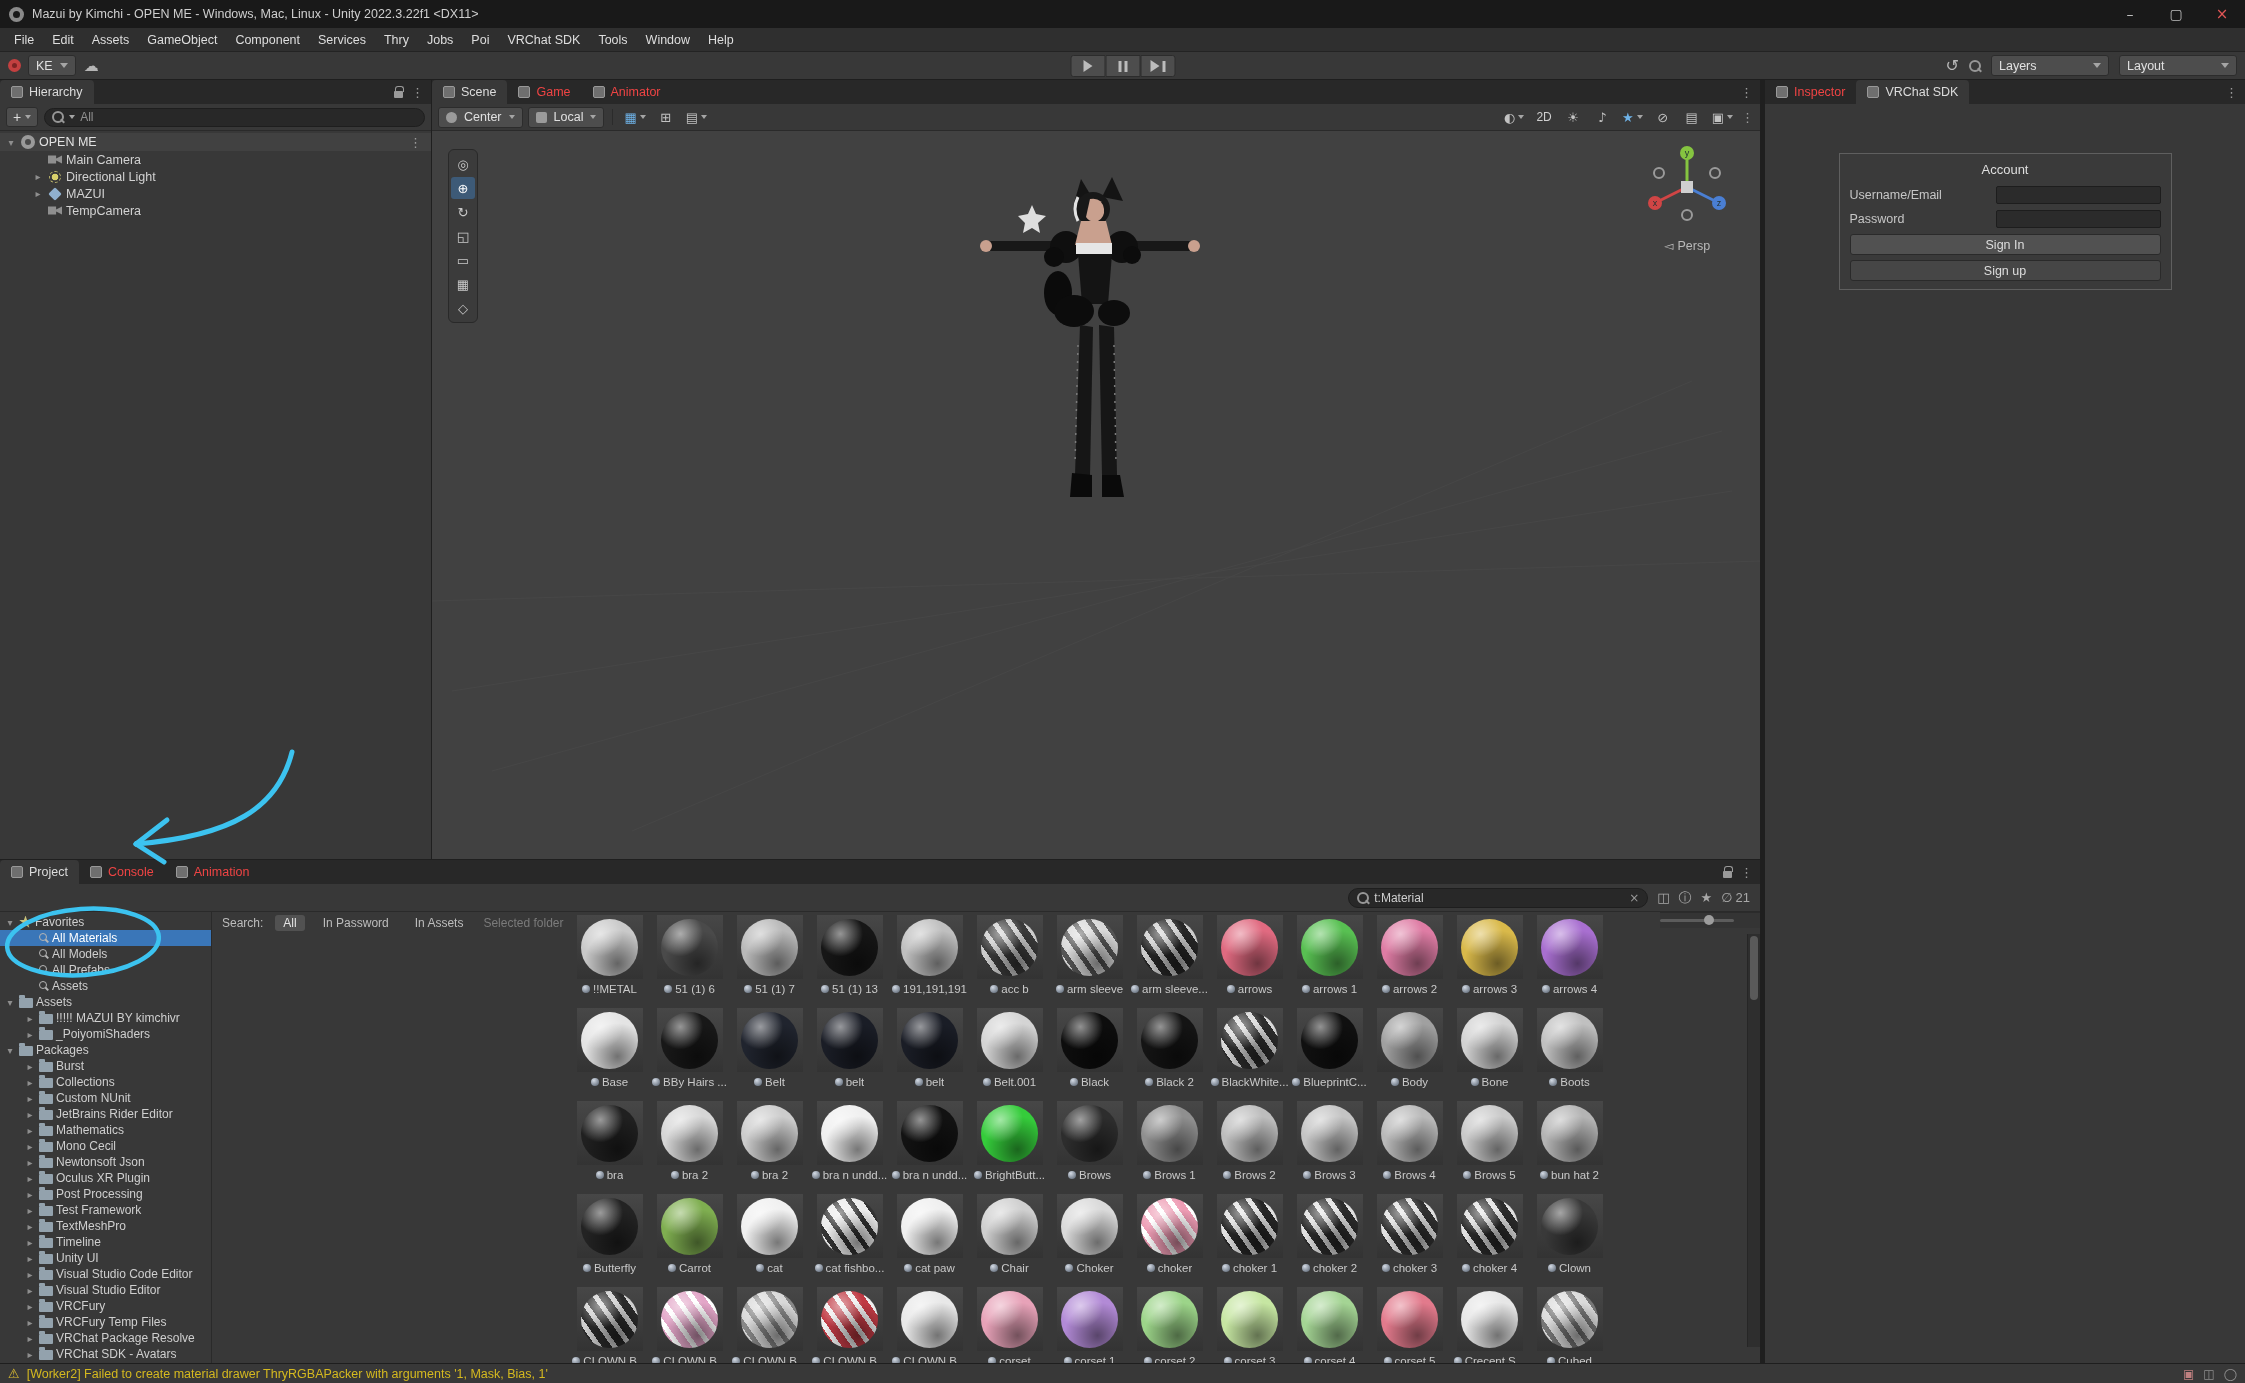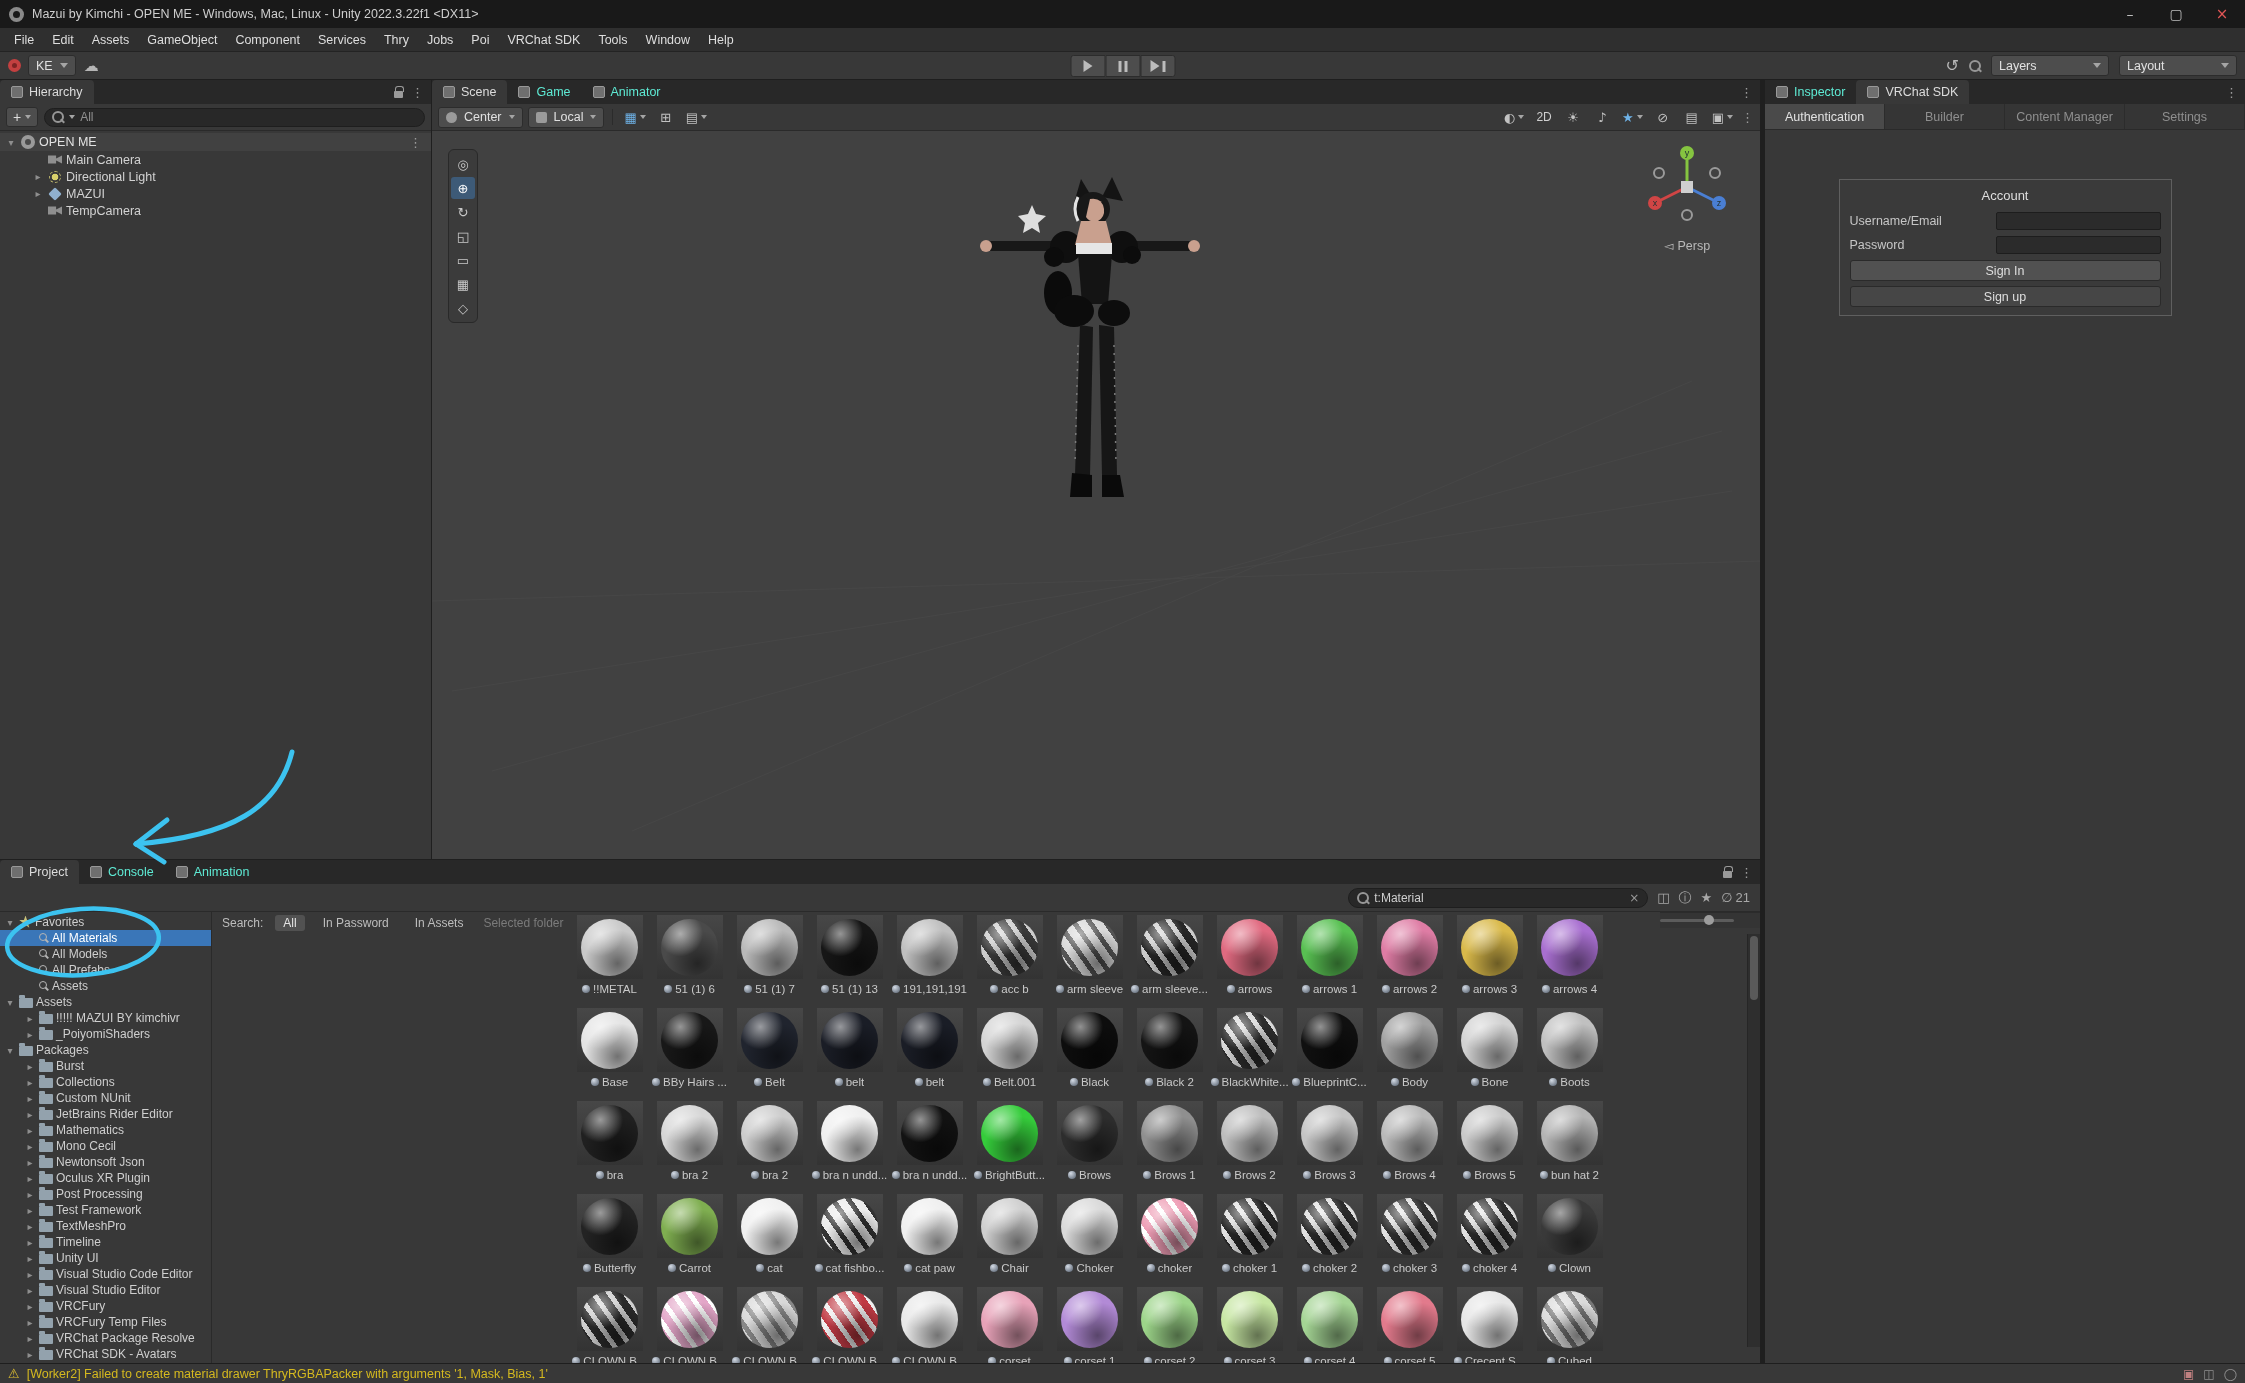--- a/index.html
+++ b/index.html
@@ -44,21 +44,21 @@
 .mag::after{content:"";position:absolute;left:8px;top:9px;width:5px;height:2px;background:#979797;transform:rotate(45deg)}
 .dd.wide{width:118px;justify-content:space-between}
 
 
 .work{flex:1;display:flex;background:#1f1f1f;gap:5px;min-height:0}
 .left-col{width:1760px;display:flex;flex-direction:column;gap:1px}
 .upper{height:779px;display:flex;background:#1f1f1f;gap:1px}
 
 
 .tabstrip{height:24px;background:#282828;display:flex;align-items:stretch;flex:0 0 auto}
-.tab{display:flex;align-items:center;gap:6px;padding:0 11px;font-size:12.5px;color:#5eead4;background:transparent;border-radius:4px 4px 0 0}
+.tab{display:flex;align-items:center;gap:6px;padding:0 11px;font-size:12.5px;color:#ef4444;background:transparent;border-radius:4px 4px 0 0}
 .tab.active{background:#383838;color:#dcdcdc}
 .tab-ico{width:12px;height:12px;background:#6f6f6f;border:1px solid #999;border-radius:2px;flex:none}
 .strip-right{margin-left:auto;display:flex;align-items:center;gap:8px;padding-right:7px;color:#9a9a9a}
 .lock{width:9px;height:7px;background:#9a9a9a;border-radius:1px;position:relative;margin-top:4px}
 .lock::before{content:"";position:absolute;left:1px;top:-5px;width:7px;height:5px;border:1.5px solid #9a9a9a;border-bottom:none;border-radius:3px 3px 0 0}
 .dots{font-size:13px;color:#9a9a9a}
 
 
 .hierarchy{width:431px;background:#383838;display:flex;flex-direction:column}
 .panel-toolbar{height:27px;display:flex;align-items:center;gap:6px;padding:0 6px;border-bottom:1px solid #2a2a2a;flex:0 0 auto}
@@ -1428,26 +1428,20 @@
             <span>Inspector</span>
           </div>
           <div class="tab active">
             <span class="tab-ico"></span>
             <span>VRChat SDK</span>
           </div>
         <div class="strip-right">
           <span class="dots g">⋮</span>
         </div>
       </div>
-      <div class="sdk-tabs" id="sdk-tabs">
-          <div class="sdk-tab active">Authentication</div>
-          <div class="sdk-tab">Builder</div>
-          <div class="sdk-tab">Content Manager</div>
-          <div class="sdk-tab">Settings</div>
-        </div>
       <div class="account">
         <div class="acct-title">Account</div>
         <div class="acc-row">
           <label>Username/Email</label>
           <input style="">
         </div>
         <div class="acc-row">
           <label>Password</label>
           <input type="password" style="">
         </div>

